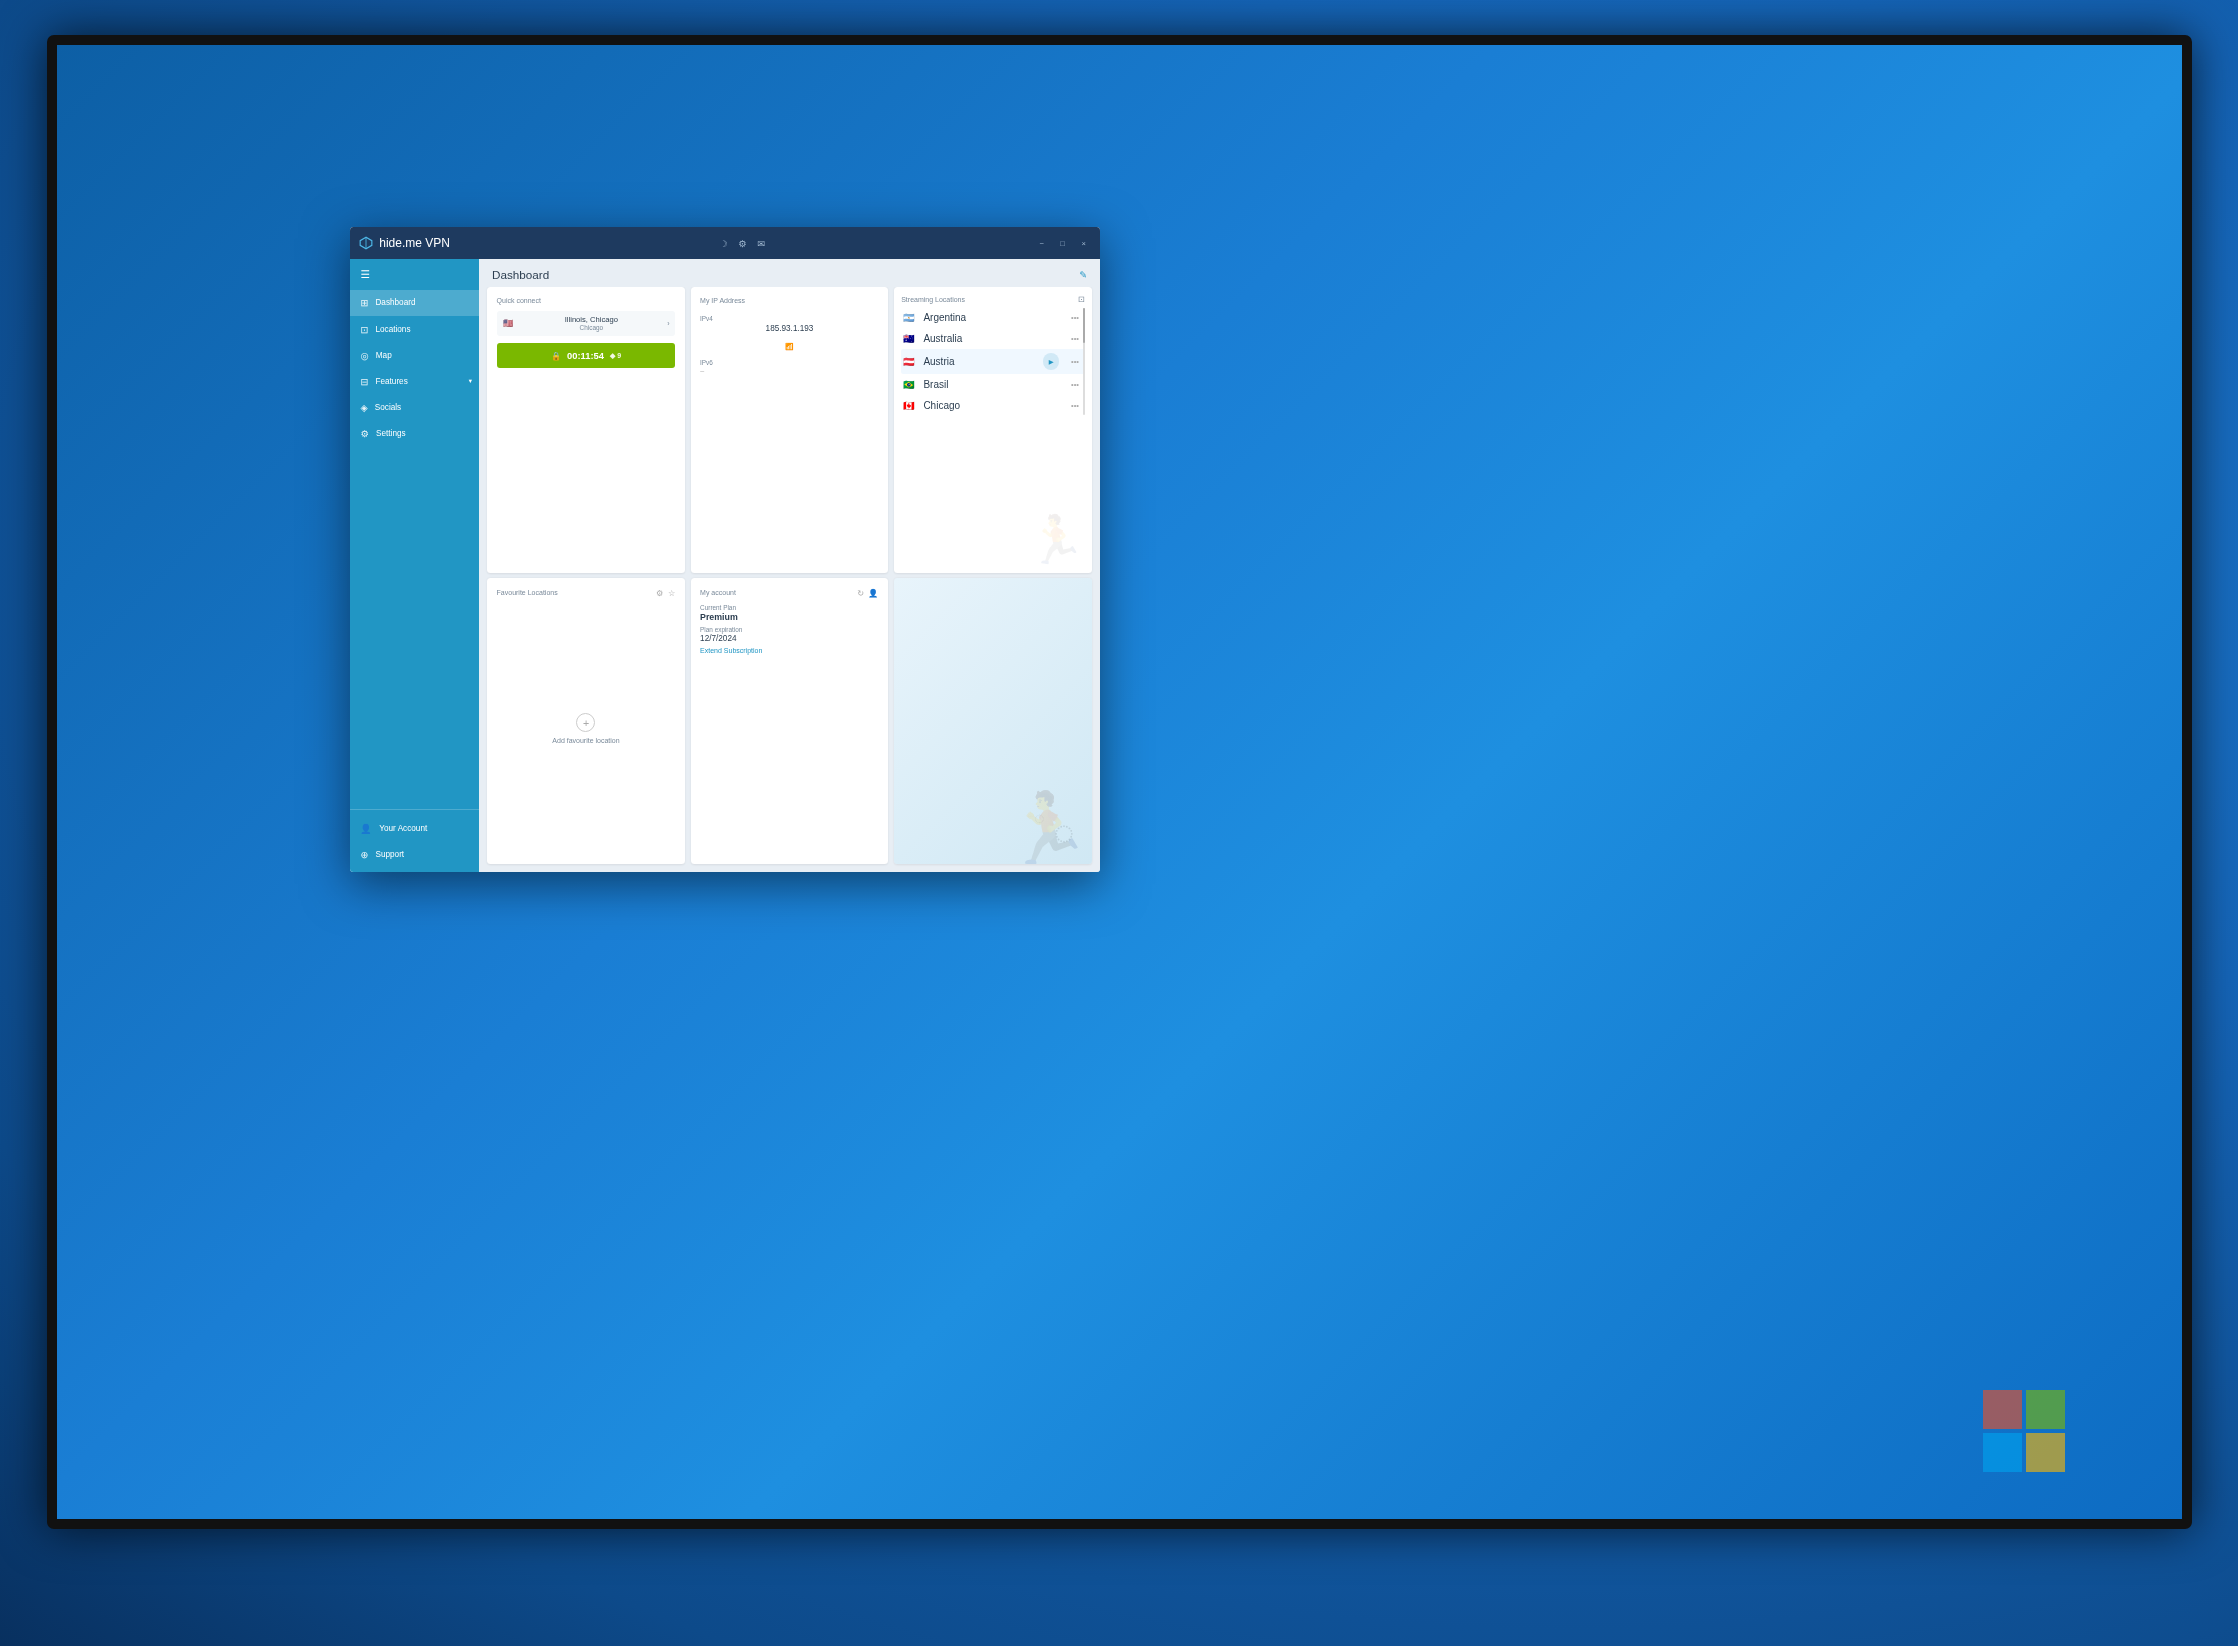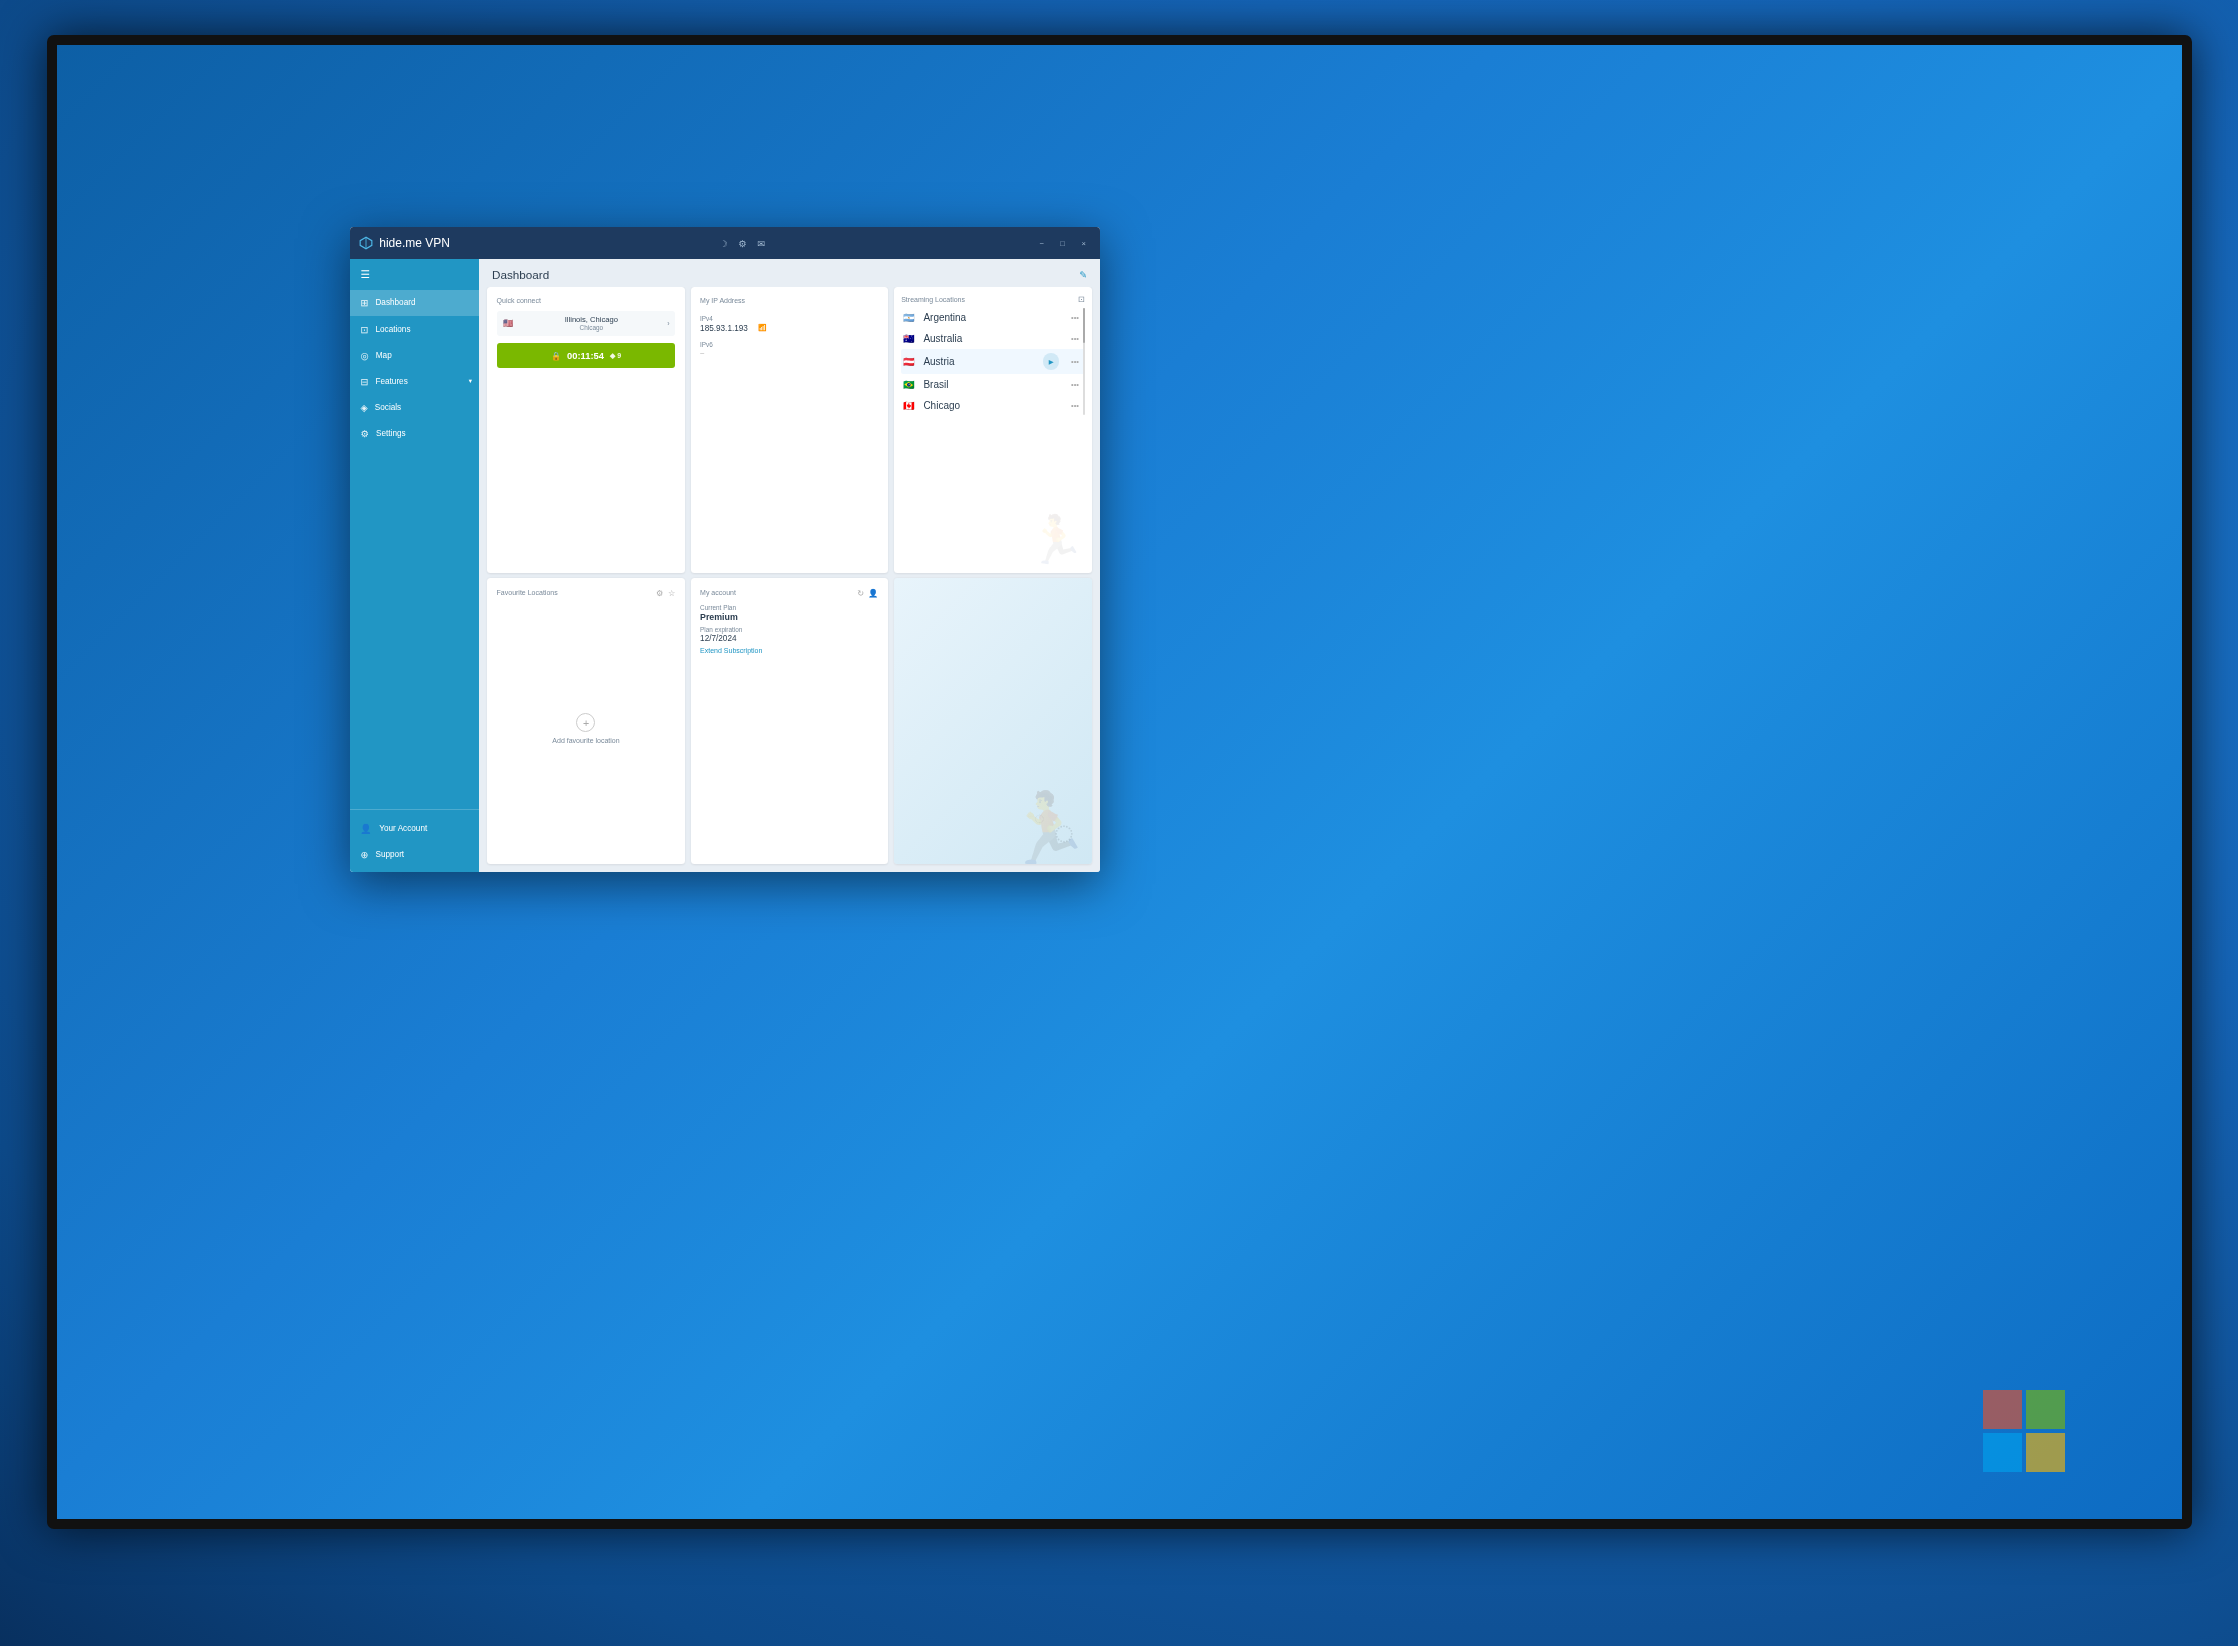--- a/index.html
+++ b/index.html
@@ -285,21 +285,21 @@
       width: 100%;
       justify-content: center;
     }
 
     .connect-btn .lock-icon { font-size: 8.2px; }
     .connect-btn .timer { font-size: 9.4px; font-weight: 700; }
     .connect-btn .signal { font-size: 7px; opacity: 0.9; }
 
     
     .ip-label { font-size: 6.4px; color: #7a8a9a; margin-top: 4.7px; margin-bottom: 1.2px; }
-    .ip-value { font-size: 8.2px; color: #2c3e50; display: flex; align-items: center; gap: 10px; }
+    .ip-value { font-size: 8.2px; color: #2c3e50; display: flex; align-items: center; gap: 10px; flex-direction: column; }
     .ip-flag { font-size: 7px; }
     .ip-dash { font-size: 8.2px; color: #bbb; }
 
     
     .streaming-card {
       padding: 7px;
     }
 
     .streaming-header {
       display: flex;

